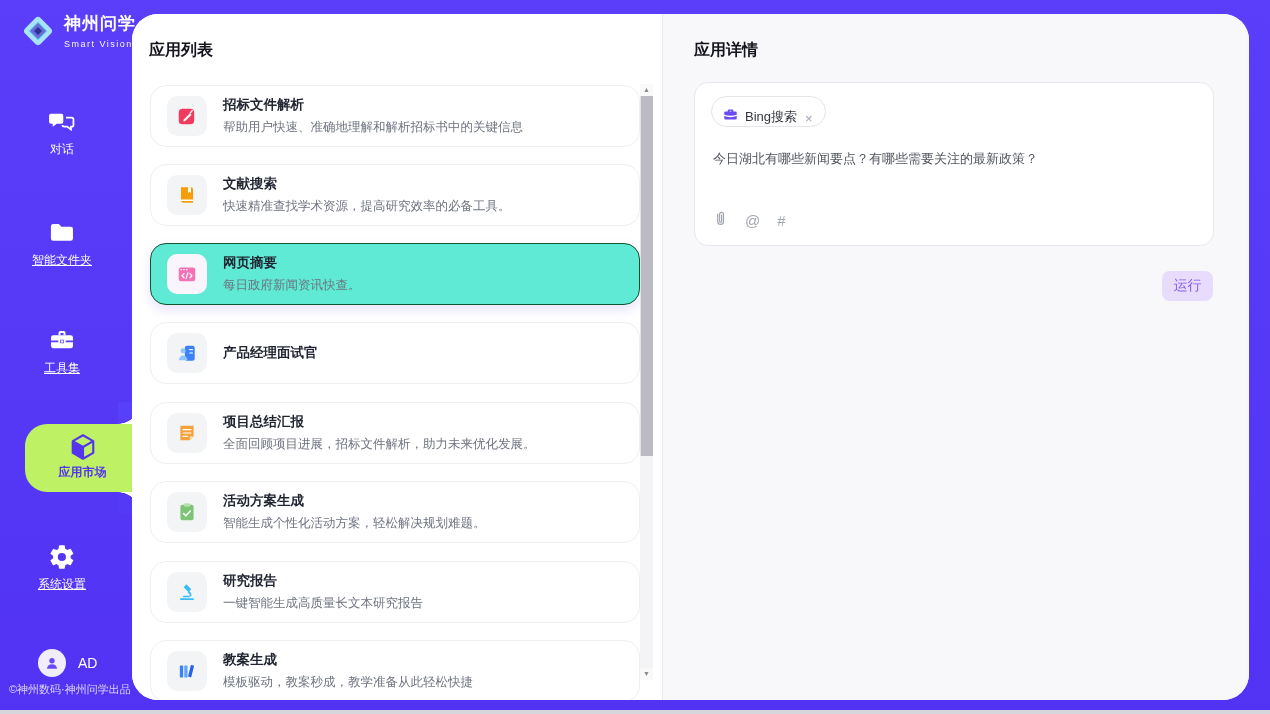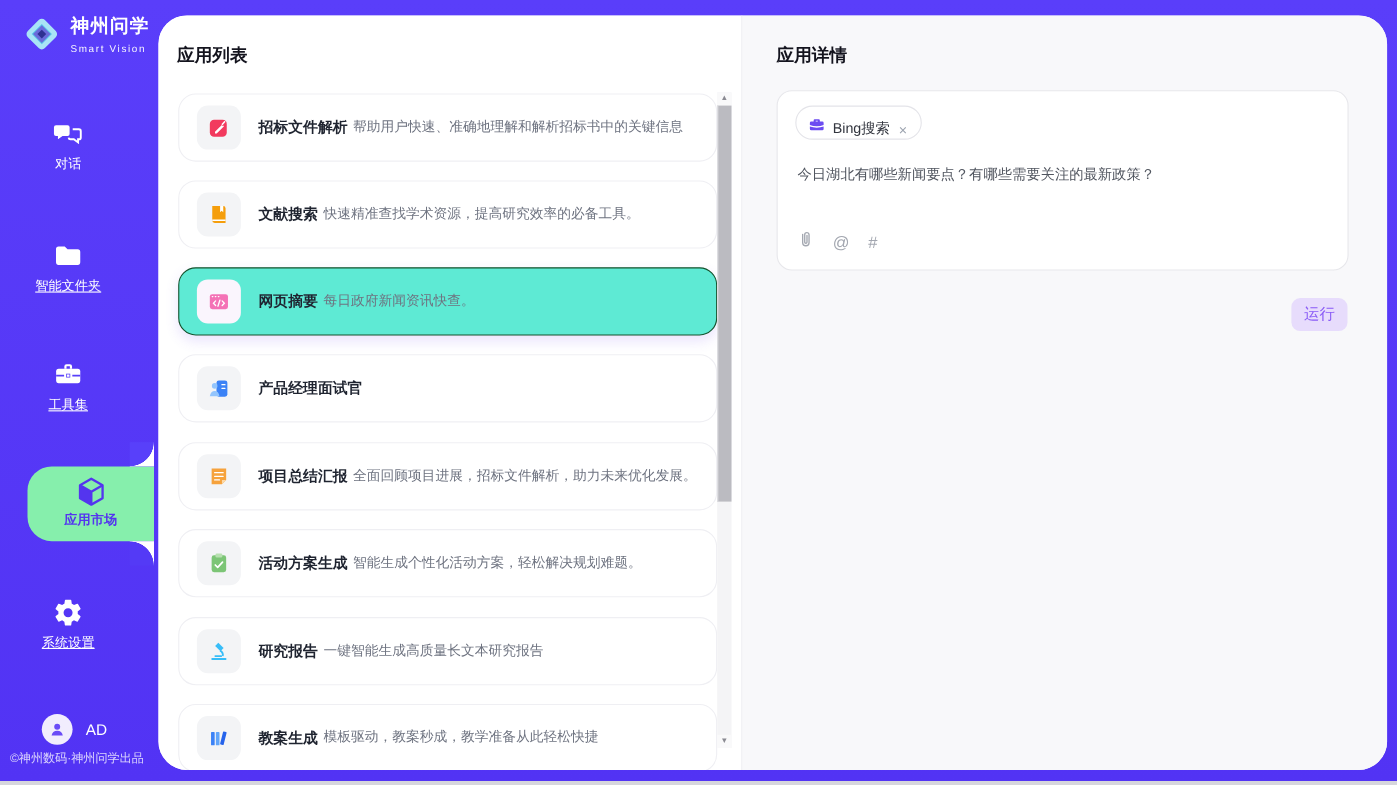--- a/index.html
+++ b/index.html
@@ -13,48 +13,48 @@
   .sidebar { position:absolute; left:0; top:0; width:140px; height:710px; color:#fff; }
   .logo { position:absolute; left:18px; top:11px; display:flex; align-items:center; gap:6px; }
   .logo-name { font-size:17px; font-weight:bold; letter-spacing:1px; line-height:1.1; }
   .logo-sub { font-size:9px; letter-spacing:1.5px; opacity:.95; }
   .nav-item { position:absolute; left:0; width:124px; text-align:center; cursor:pointer; }
   .nav-item svg { display:block; margin:0 auto; }
   .nav-label { display:block; margin-top:5px; font-size:12px; color:#fff; }
   .nav-label.underlined { text-decoration:underline; }
 
   .active-bubble { position:absolute; left:25px; top:424px; width:115px; height:68px;
-                   background:#86efac; border-radius:22px 0 0 22px; text-align:center; }
+                   background:#bef264; border-radius:22px 0 0 22px; text-align:center; }
   .notch { position:absolute; right:0; width:22px; height:22px; }
   .notch-top { top:-22px; background:radial-gradient(circle 22px at 0 0, #5840FA 0 21.5px, #fff 22px); }
   .notch-bottom { bottom:-22px; background:radial-gradient(circle 22px at 0 100%, #543AF6 0 21.5px, #fff 22px); }
   .active-bubble svg { display:block; margin:8px auto 0; }
   .active-bubble .nav-label { color:#5435EF; font-weight:bold; margin-top:2px; }
 
   .user-row { position:absolute; left:38px; top:649px; display:flex; align-items:center; gap:12px; cursor:pointer; }
   .avatar { width:28px; height:28px; border-radius:50%; background:#F1EDFD; display:flex; align-items:center; justify-content:center; }
   .user-name { font-size:14px; color:#fff; }
   .side-footer { position:absolute; left:9px; bottom:13px; font-size:11px; color:rgba(255,255,255,.78); white-space:nowrap;text-align:center; }
 
   
-  .main { position:absolute; left:144px; top:14px; width:1117px; height:686px;
+  .main { position:absolute; left:132px; top:14px; width:1117px; height:686px;
           background:#fff; border-radius:26px; display:flex; overflow:hidden; }
 
   .left-panel { position:relative; width:531px; height:100%; background:#fff; border-right:1px solid #E9E9EE; }
   .panel-title { position:absolute; left:17px; top:26px; font-size:16px; font-weight:bold; color:#14141E; }
 
   .app-card { position:absolute; left:18px; width:490px; height:62px; background:#fff;
               border:1px solid #EFEFF3; border-radius:16px; display:flex; align-items:center;
               padding-left:16px; gap:16px; cursor:pointer; }
   .app-card.selected { background:#5eead4; border:1px solid #14532d;
                        box-shadow:0 5px 12px rgba(120,80,240,.16); }
   .tile { width:40px; height:40px; border-radius:10px; background:#F3F4F6; flex:0 0 40px;
           display:flex; align-items:center; justify-content:center; }
   .app-card.selected .tile { background:#FAF5FD; }
-  .app-meta { display:flex; gap:5px; padding-right:10px;justify-content:space-between; }
+  .app-meta { display:flex; flex-direction:column; gap:5px; padding-right:10px;justify-content:space-between; }
   .app-name { font-size:13.5px; font-weight:bold; color:#1F2430; }
   .app-desc { font-size:12.5px; color:#6E7380; }
 
   
   .scrollbar { position:absolute; left:508px; top:70px; width:13px; height:596px; background:#F4F4F6; }
   .sb-btn { position:absolute; left:0; width:13px; height:12px; background:#F9F9FA; color:#8A8A92;
             font-size:7px; line-height:12px; text-align:center; cursor:pointer; }
   .sb-up { top:0; } .sb-down { bottom:0; }
   .sb-thumb { position:absolute; left:0; top:12px; width:13px; height:360px; background:#BBBBC1;
               border-left:1px solid #E3E3E7; cursor:grab; }

